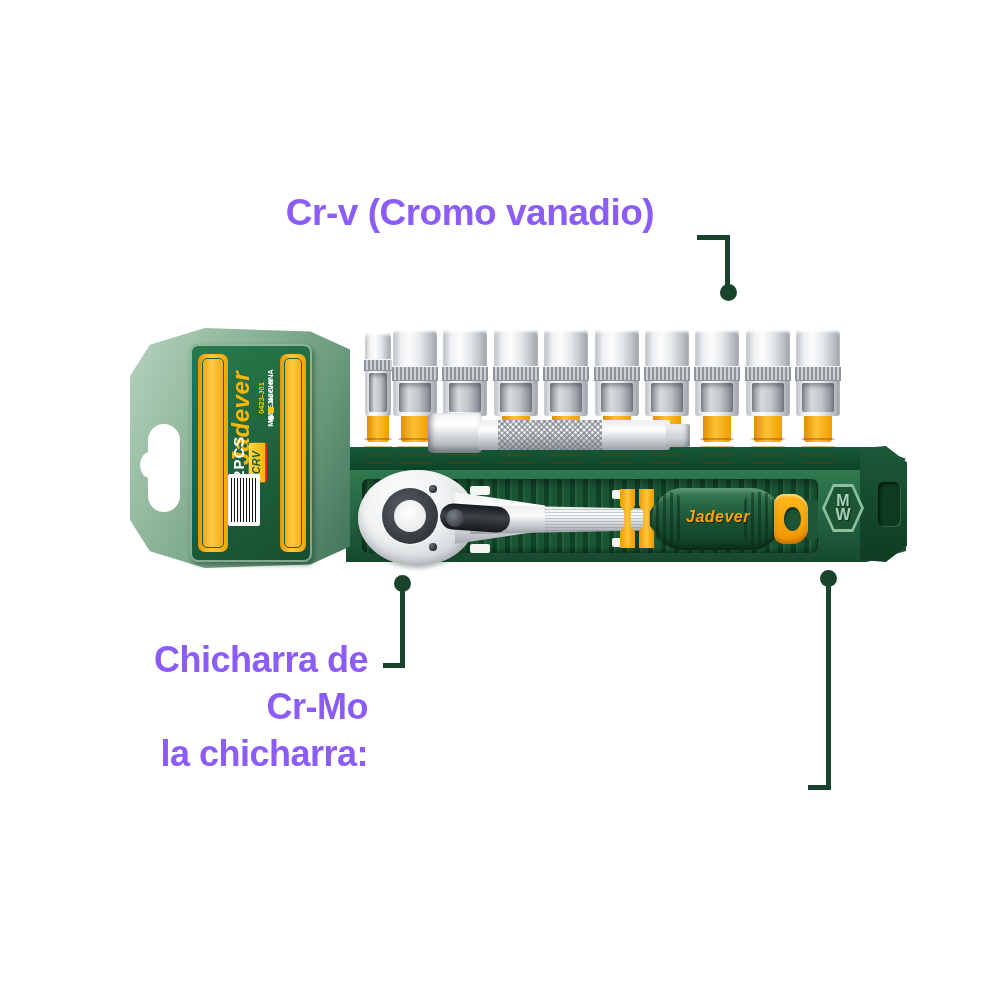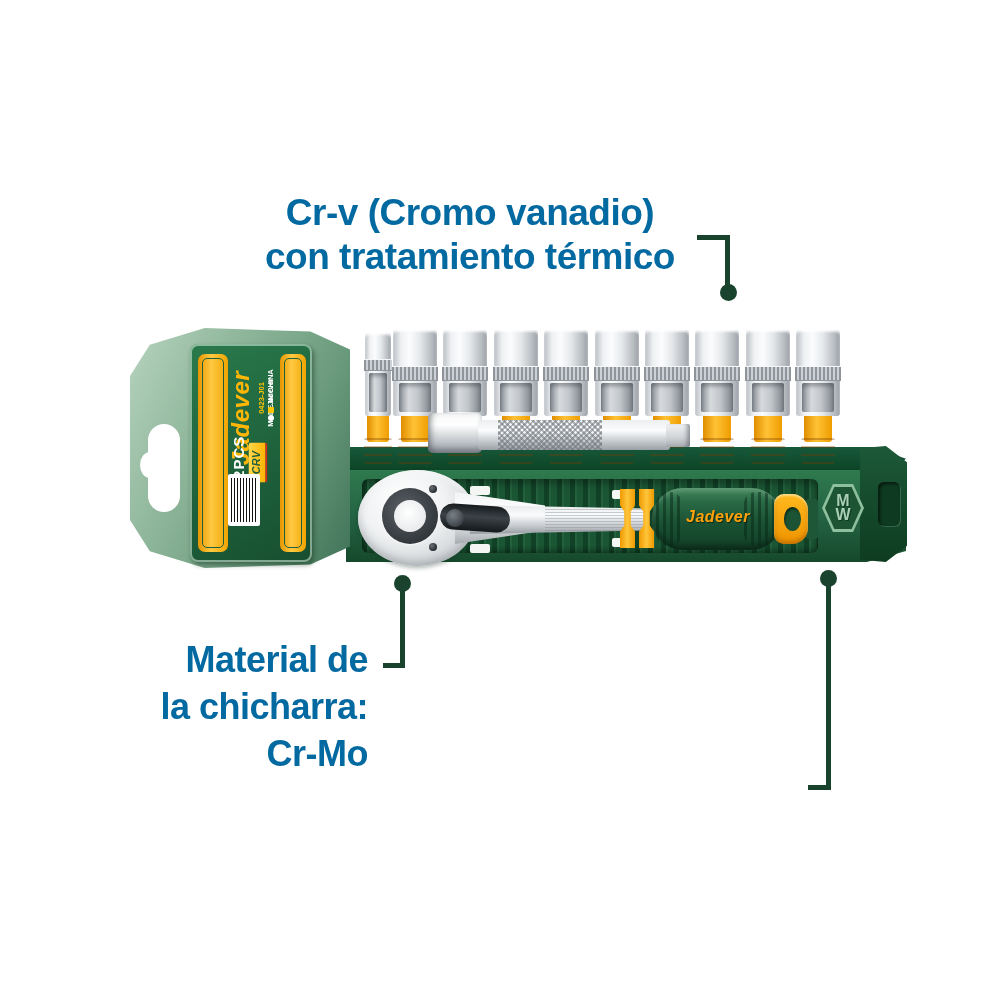--- a/index.html
+++ b/index.html
@@ -1,21 +1,21 @@
 <!DOCTYPE html>
 <html><head>
 <meta charset="utf-8">
 <style>
   html,body{margin:0;padding:0;background:#fff;}
   .stage{position:relative;width:1000px;height:1000px;background:#ffffff;overflow:hidden;
          font-family:"Liberation Sans",sans-serif;}
   .abs{position:absolute;}
 
   
-  .ann{position:absolute;color:#0369a1;font-weight:700;letter-spacing:-0.5px;z-index:20;}
+  .ann{position:absolute;color:#8b5cf6;font-weight:700;letter-spacing:-0.5px;z-index:20;}
   .ann-top{left:205px;top:191px;width:530px;text-align:center;font-size:37px;line-height:44px;}
   .ann-left{left:60px;top:636px;width:308px;text-align:right;font-size:36px;line-height:47px;}
   .ann-br{left:380px;top:757px;width:500px;text-align:center;font-size:38px;line-height:47px;}
   .co{position:absolute;background:#1a432e;z-index:19;}
   .co-dot{position:absolute;width:17px;height:17px;border-radius:50%;background:#1a432e;z-index:19;}
 
   
   .tray-bar{left:346px;top:447px;width:560px;height:26px;z-index:1;
     background:linear-gradient(180deg,#17593a,#0c4124);
     clip-path:polygon(0 0,94% 0,100% 45%,97% 100%,0 100%);}
@@ -149,30 +149,29 @@
     background:#1b5334;box-shadow:inset 1px 2px 2px rgba(0,0,0,.5);}
   .hook-cap{left:806px;top:499px;width:12px;height:40px;border-radius:3px;z-index:5;background:#1d5738;}
 </style>
 </head>
 <body>
 
 <div class="stage">
 
   <div class="ann ann-top">
     <div>Cr-v (Cromo vanadio)</div>
-    <div>con tratamiento térmico</div>
   </div>
   <div class="co" style="left:697px;top:235px;width:33px;height:5px;"></div>
   <div class="co" style="left:725px;top:235px;width:5px;height:52px;"></div>
   <div class="co-dot" style="left:720px;top:284px;"></div>
 
   <div class="ann ann-left">
-    <div>Material de</div>
+    <div>Chicharra de</div>
+    <div>Cr-Mo</div>
     <div>la chicharra:</div>
-    <div>Cr-Mo</div>
   </div>
   <div class="co-dot" style="left:394px;top:575px;"></div>
   <div class="co" style="left:400px;top:590px;width:5px;height:78px;"></div>
   <div class="co" style="left:383px;top:663px;width:22px;height:5px;"></div>
 
   <div class="ann ann-br">
   </div>
   <div class="co-dot" style="left:820px;top:570px;"></div>
   <div class="co" style="left:826px;top:585px;width:5px;height:205px;"></div>
   <div class="co" style="left:808px;top:785px;width:23px;height:5px;"></div>

